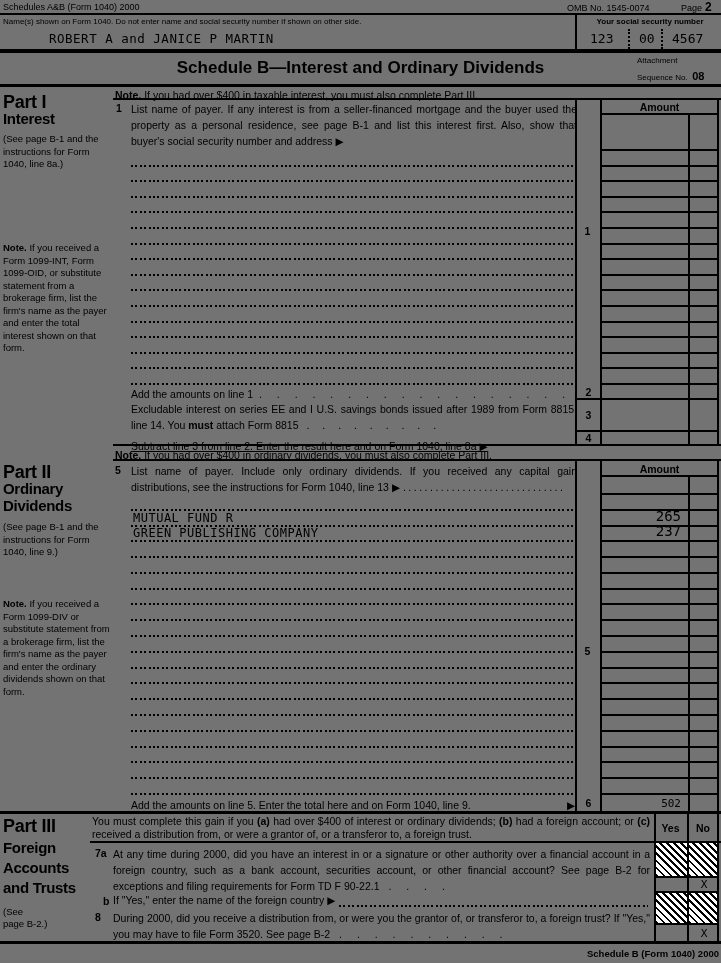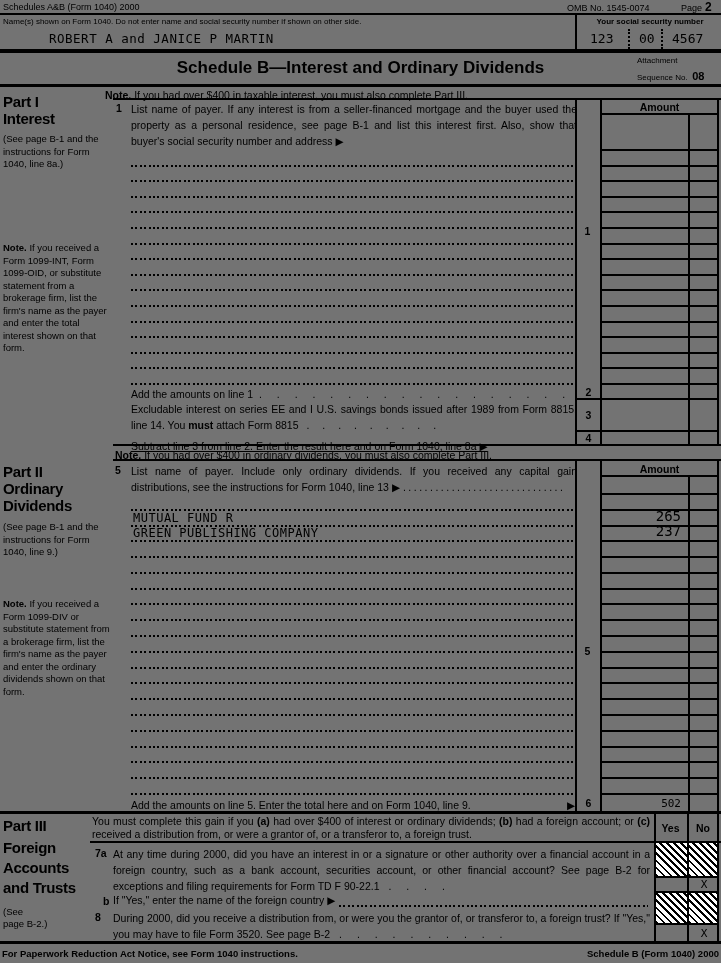--- a/index.html
+++ b/index.html
@@ -4,21 +4,21 @@
 <style>
   html,body{margin:0;padding:0;background:#fff;}
   .page{position:relative;width:721px;height:963px;background:#737373;color:#000;
         font-family:"Liberation Sans",sans-serif;overflow:hidden;}
   .abs{position:absolute;}
   .rule{position:absolute;background:#000;}
   .tiny{font-size:9px;}
   .lbl{font-size:8px;}
   .body-txt{font-size:10.5px;line-height:16px;text-align:justify;}
   .side-sm{font-size:9.5px;line-height:12.5px;}
-  .part-hd{font-size:15px;font-weight:bold;line-height:16px;letter-spacing:-0.3px;}
+  .part-hd{font-size:18px;font-weight:bold;line-height:16px;letter-spacing:-0.3px;}
   .b{font-weight:bold;}
   .num{font-size:10.5px;font-weight:bold;}
   .fill{font-family:"DejaVu Sans Mono",monospace;}
   .dotline{box-sizing:border-box;display:flex;align-items:flex-end;padding:0 0 2px 2px;
            font-family:"DejaVu Sans Mono",monospace;font-size:12px;letter-spacing:0.5px;
            background:repeating-linear-gradient(90deg,#000 0 2px,transparent 2px 4.4px) left bottom/100% 2px no-repeat;}
   .amtline{box-sizing:border-box;display:flex;align-items:flex-end;justify-content:flex-end;
            padding:0 38px 1px 0;border-bottom:2px solid #000;
            font-family:"DejaVu Sans Mono",monospace;font-size:14px;}
   .cellnum{box-sizing:border-box;display:flex;align-items:center;justify-content:center;
@@ -70,21 +70,21 @@
 
   <div class="rule" style="left:0;top:84px;width:721px;height:3px;"></div>
 
   <div class="abs part-hd" style="left:3px;top:94px;">Part I</div>
   <div class="abs part-hd" style="left:3px;top:111px;font-size:15px;">Interest</div>
   <div class="abs side-sm" style="left:3px;top:133px;width:106px;">(See page B-1 and the instructions for Form 1040, line 8a.)</div>
   <div class="abs side-sm" style="left:3px;top:242px;width:108px;">
     <span class="b">Note.</span><span> If you received a Form 1099-INT, Form 1099-OID, or substitute statement from a brokerage firm, list the firm's name as the payer and enter the total interest shown on that form.</span>
   </div>
 
-  <div class="abs body-txt" style="left:105px;top:87px;width:600px;text-align:left;">
+  <div class="abs body-txt" style="left:115px;top:87px;width:600px;text-align:left;">
     <span class="b">Note.</span><span> If you had over $400 in taxable interest, you must also complete Part III.</span>
   </div>
   <div class="rule" style="left:113px;top:98px;width:608px;height:2px;"></div>
 
   <div class="abs num" style="left:116px;top:102px;">1</div>
   <div class="abs body-txt" style="left:131px;top:101px;width:446px;">List name of payer. If any interest is from a seller-financed mortgage and the buyer used the property as a personal residence, see page B-1 and list this interest first. Also, show that buyer's social security number and address ▶</div>
 
   <div class="abs" style="left:131px;top:151px;width:444px;">
       <div class="dotline" style="height: 15.6px;"></div>
       <div class="dotline" style="height: 15.6px;"></div>
@@ -268,16 +268,15 @@
   <div class="hatch" style="left:689px;top:893px;width:30px;height:32px;"></div>
   <div class="ansX" style="left:656px;top:925px;width:31px;height:16px;border-bottom:none;"></div>
   <div class="ansX" style="left:689px;top:925px;width:30px;height:16px;border-bottom:none;">X</div>
 
   <div class="rule" style="left:654px;top:814px;width:2px;height:127px;"></div>
   <div class="rule" style="left:687px;top:814px;width:2px;height:127px;"></div>
   <div class="rule" style="left:717px;top:814px;width:2px;height:127px;"></div>
 
   <div class="rule" style="left:0;top:941px;width:721px;height:3px;"></div>
 
-  <div class="abs b" style="left:2px;top:948px;font-size:9.5px;">For Paperwork Reduction Act Notice, see Form 1040 instructions.</div>
   <div class="abs b" style="left:421px;top:948px;width:298px;text-align:right;font-size:9.5px;">Schedule B (Form 1040) 2000</div>
 
 </div>
 
 </body></html>

